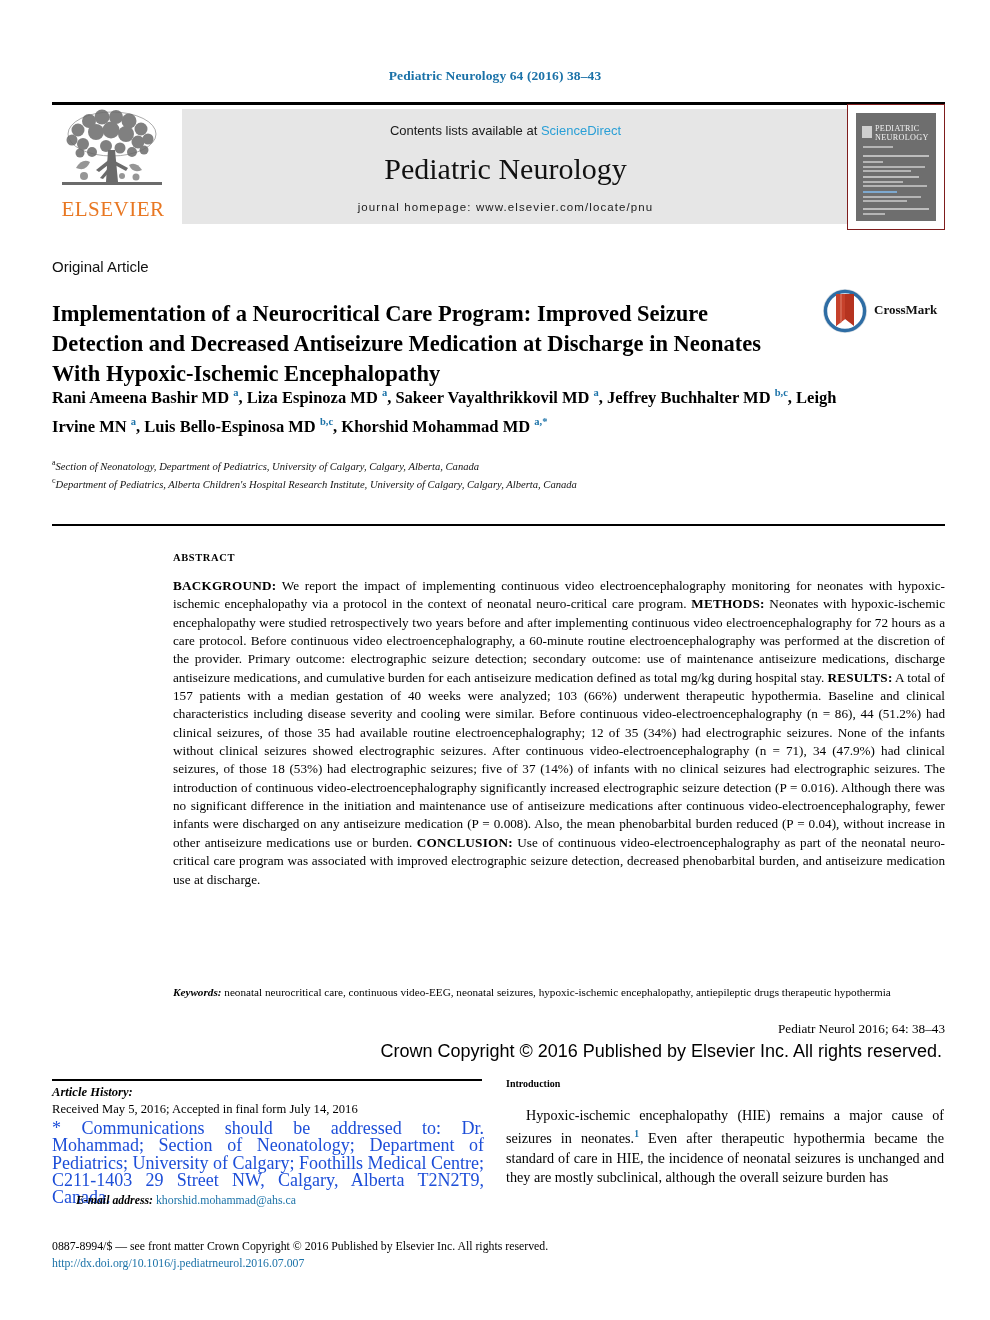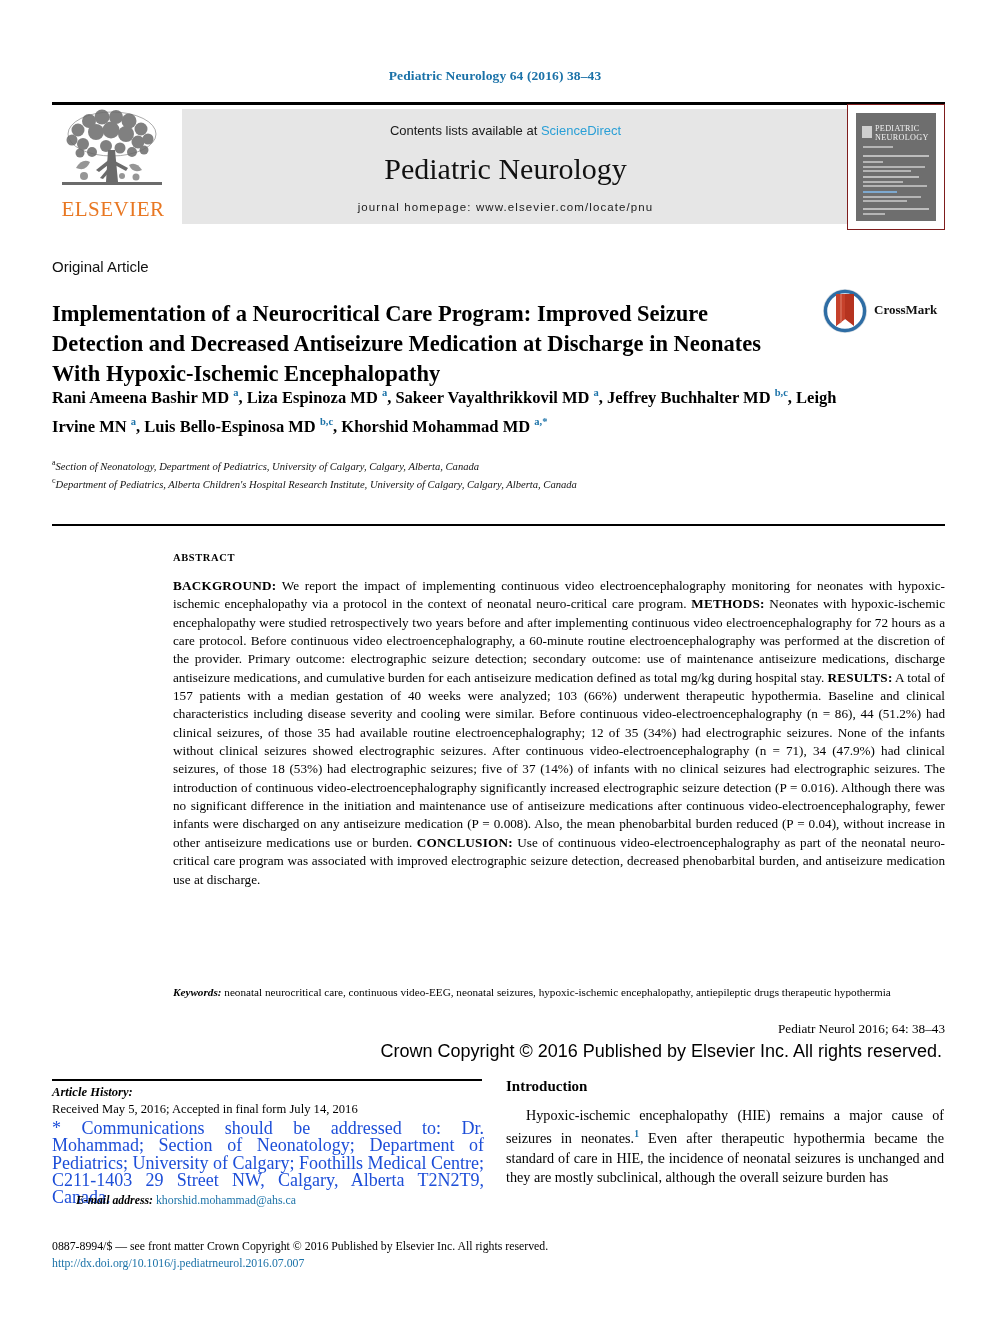--- a/index.html
+++ b/index.html
@@ -375,21 +375,21 @@
   .email-line .em-addr {
     color: #1b72a8;
   }
 
   .intro-head {
     position: absolute;
     top: 1078px;
     left: 506px;
     font-family: "Liberation Serif", serif;
     font-weight: bold;
-    font-size: 15px;
+    font-size: 10px;
     color: #000;
   }
   .intro-body {
     position: absolute;
     top: 1106px;
     left: 506px;
     width: 438px;
     font-family: "Liberation Serif", serif;
     font-size: 14.2px;
     line-height: 19.4px;

